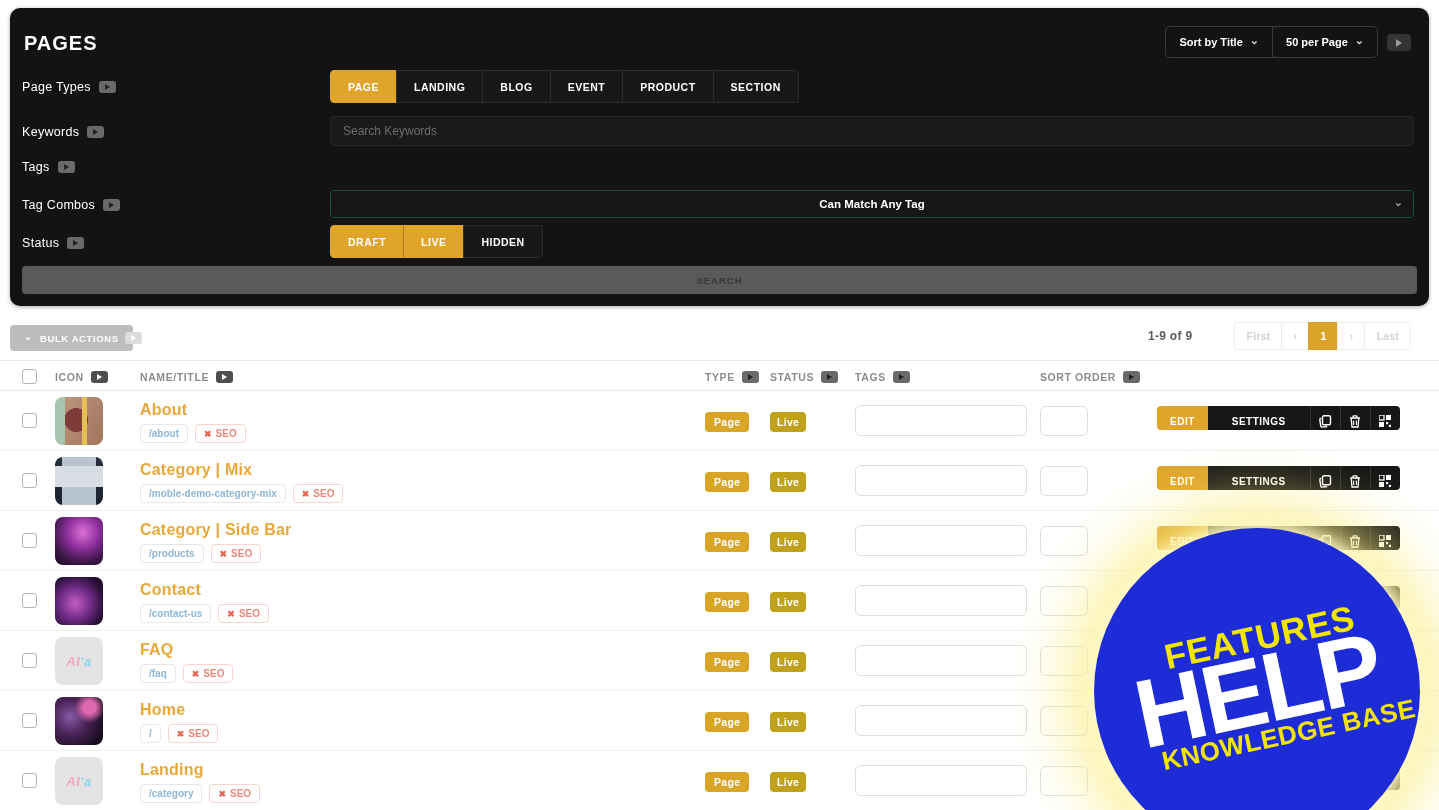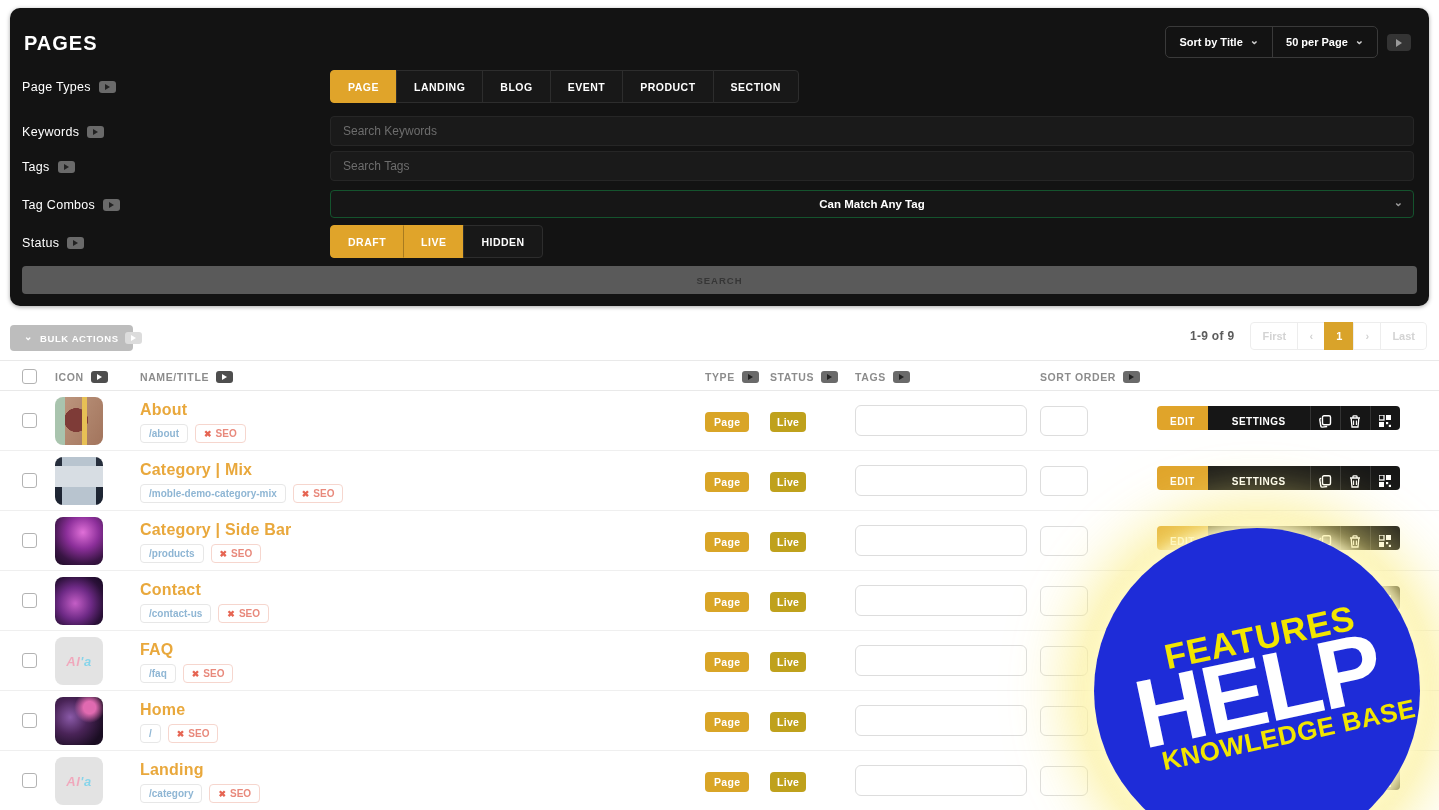--- a/index.html
+++ b/index.html
@@ -61,21 +61,21 @@
 
   
   .bulk-btn { position:absolute; left:10px; top:325px; height:26px; padding:0 14px;
               background:#bdbdbd; border:none; border-radius:4px; color:#fff;
               font-size:9.5px; font-weight:bold; letter-spacing:.6px; cursor:pointer;
               display:flex; align-items:center; gap:7px;
               font-family:"Liberation Sans", sans-serif; }
   .bulk-btn .chev { font-size:10px; margin-top:-3px; }
   .bulk-vicon { position:absolute; left:125px; top:332px; }
 
-  .pager { position:absolute; right:12px; top:322px; display:flex; align-items:center; gap:0; }
+  .pager { position:absolute; right:28px; top:322px; display:flex; align-items:center; gap:26px; }
   .pager-range { color:#5c5c5c; font-size:12px; font-weight:bold; letter-spacing:.3px; }
   .pager-group { display:flex; border-radius:4px; overflow:hidden; }
   .pg-btn { height:28px; min-width:28px; padding:0 11px; background:#fff;
             border:1px solid #ededed; margin-left:-1px; color:#d3d3d3; font-size:11px;
             font-weight:bold; cursor:pointer; font-family:"Liberation Sans", sans-serif; }
   .pg-btn:first-child { margin-left:16px; border-radius:4px 0 0 4px; }
   .pg-btn:last-child { border-radius:0 4px 4px 0; }
   .pg-btn.current { background:#d9a32a; border-color:#d9a32a; color:#fff; }
 
   
@@ -200,23 +200,20 @@
       <span class="vicon"></span>
     </div>
     <div class="f-ctrl" style="top:108px">
       <input class="dk-input" placeholder="Search Keywords" style="">
     </div>
 
     <div class="f-label" style="top:152px">
       <span>Tags</span>
       <span class="vicon"></span>
     </div>
-    <div class="f-ctrl" style="top:143px">
-      <input class="dk-input" placeholder="Search Tags" style="">
-    </div>
 
     <div class="f-label" style="top:190px">
       <span>Tag Combos</span>
       <span class="vicon"></span>
     </div>
     <div class="f-ctrl" style="top:182px">
       <div class="dk-select">
         <span>Can Match Any Tag</span>
         <span class="chev">⌄</span>
       </div>

